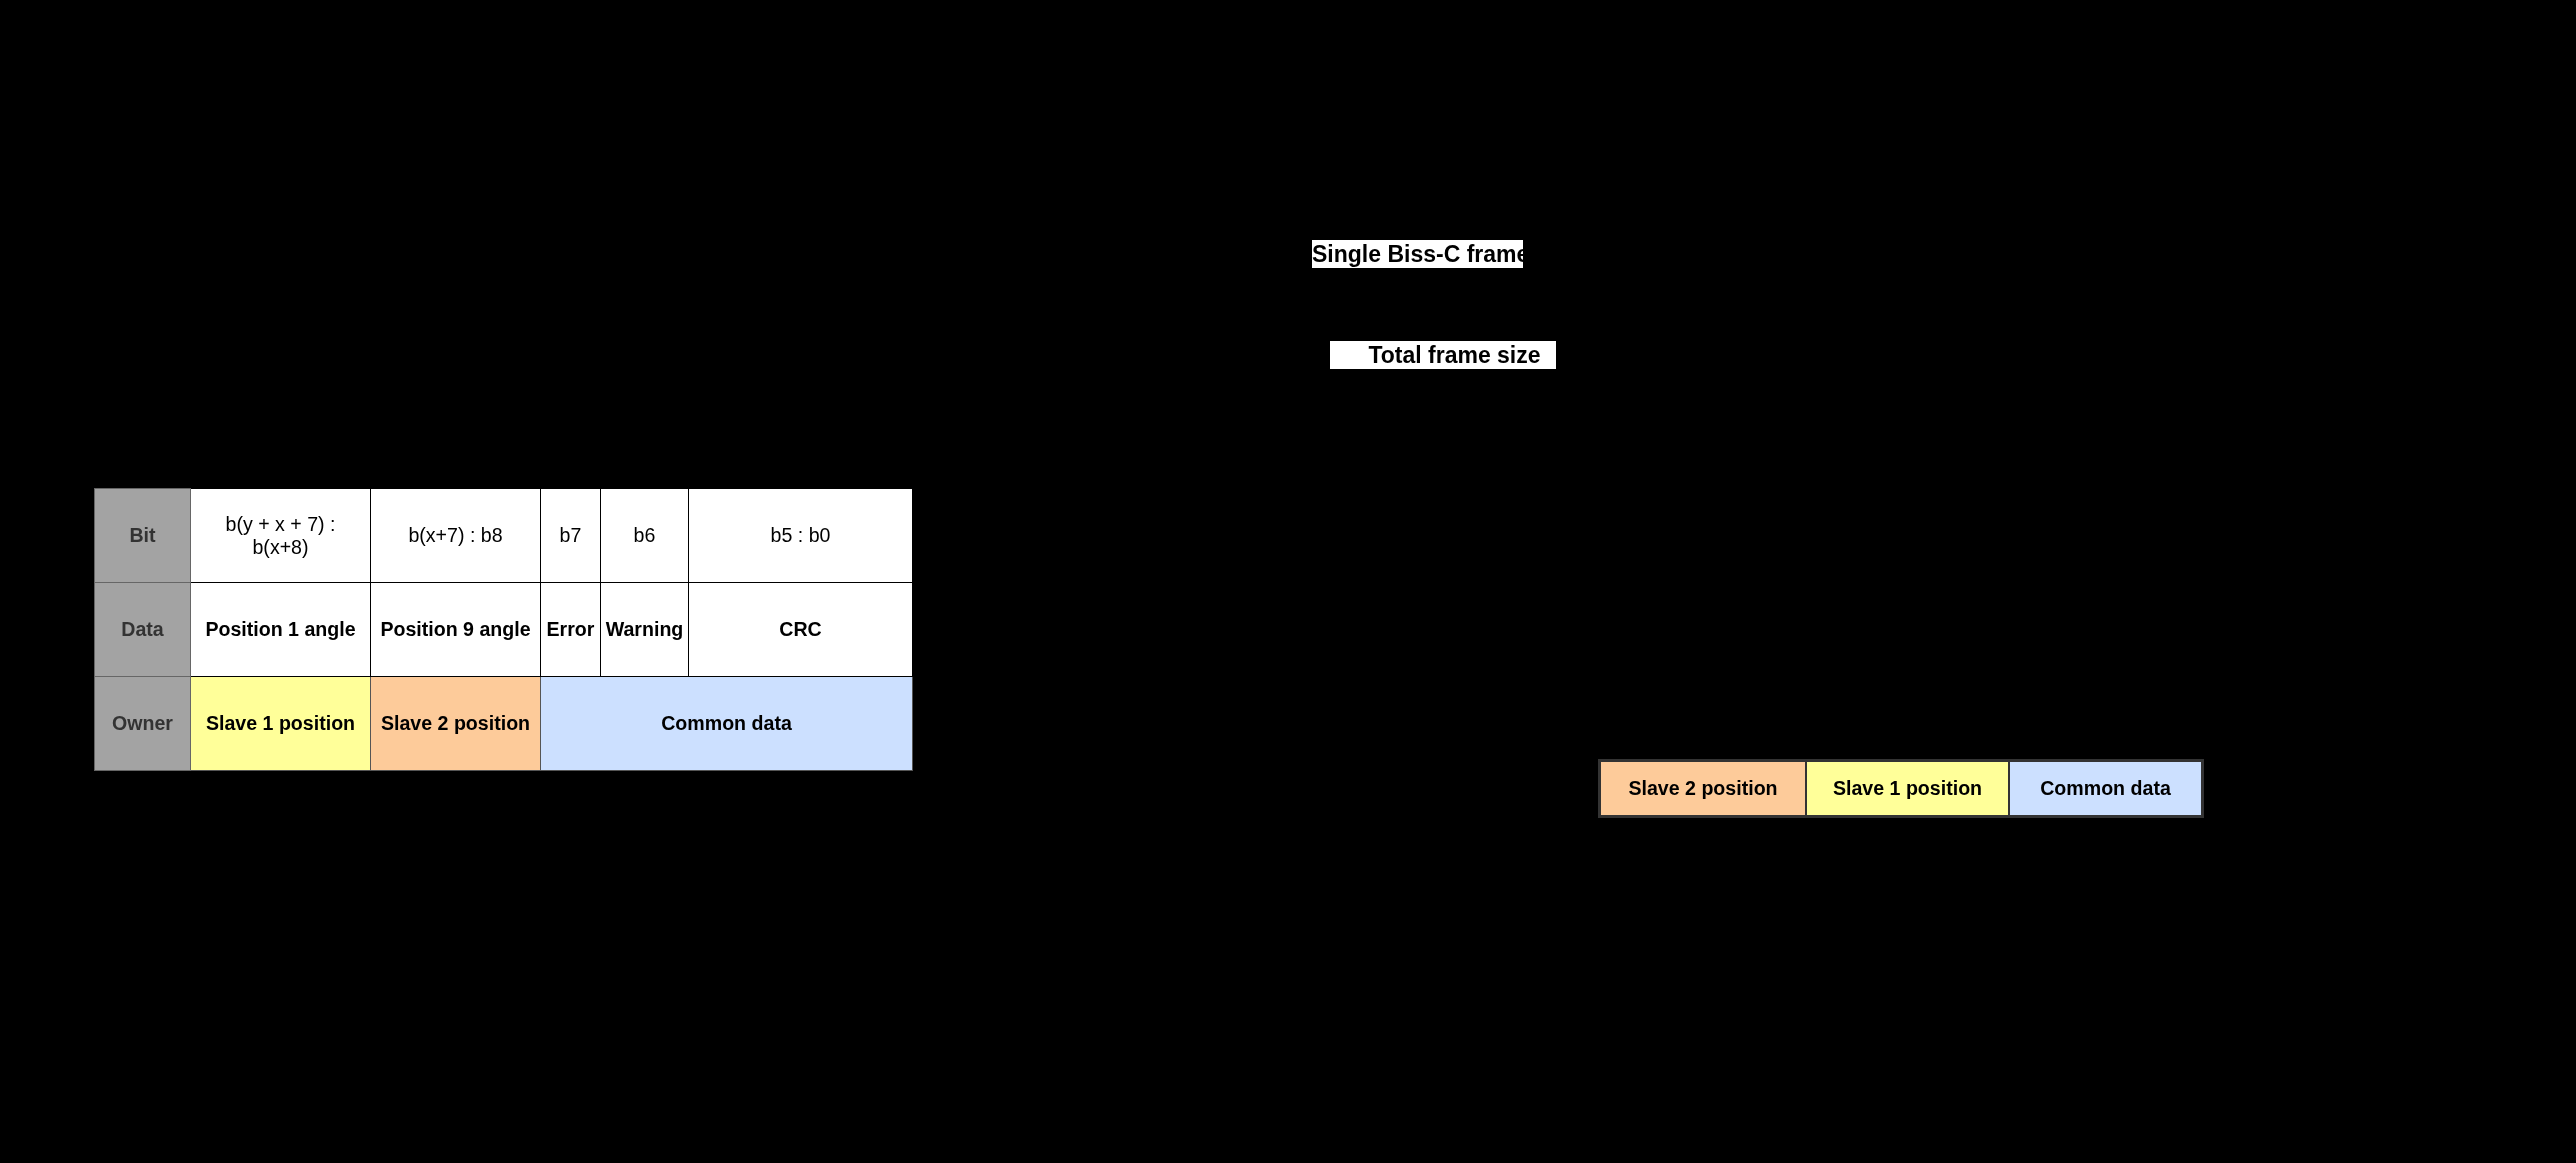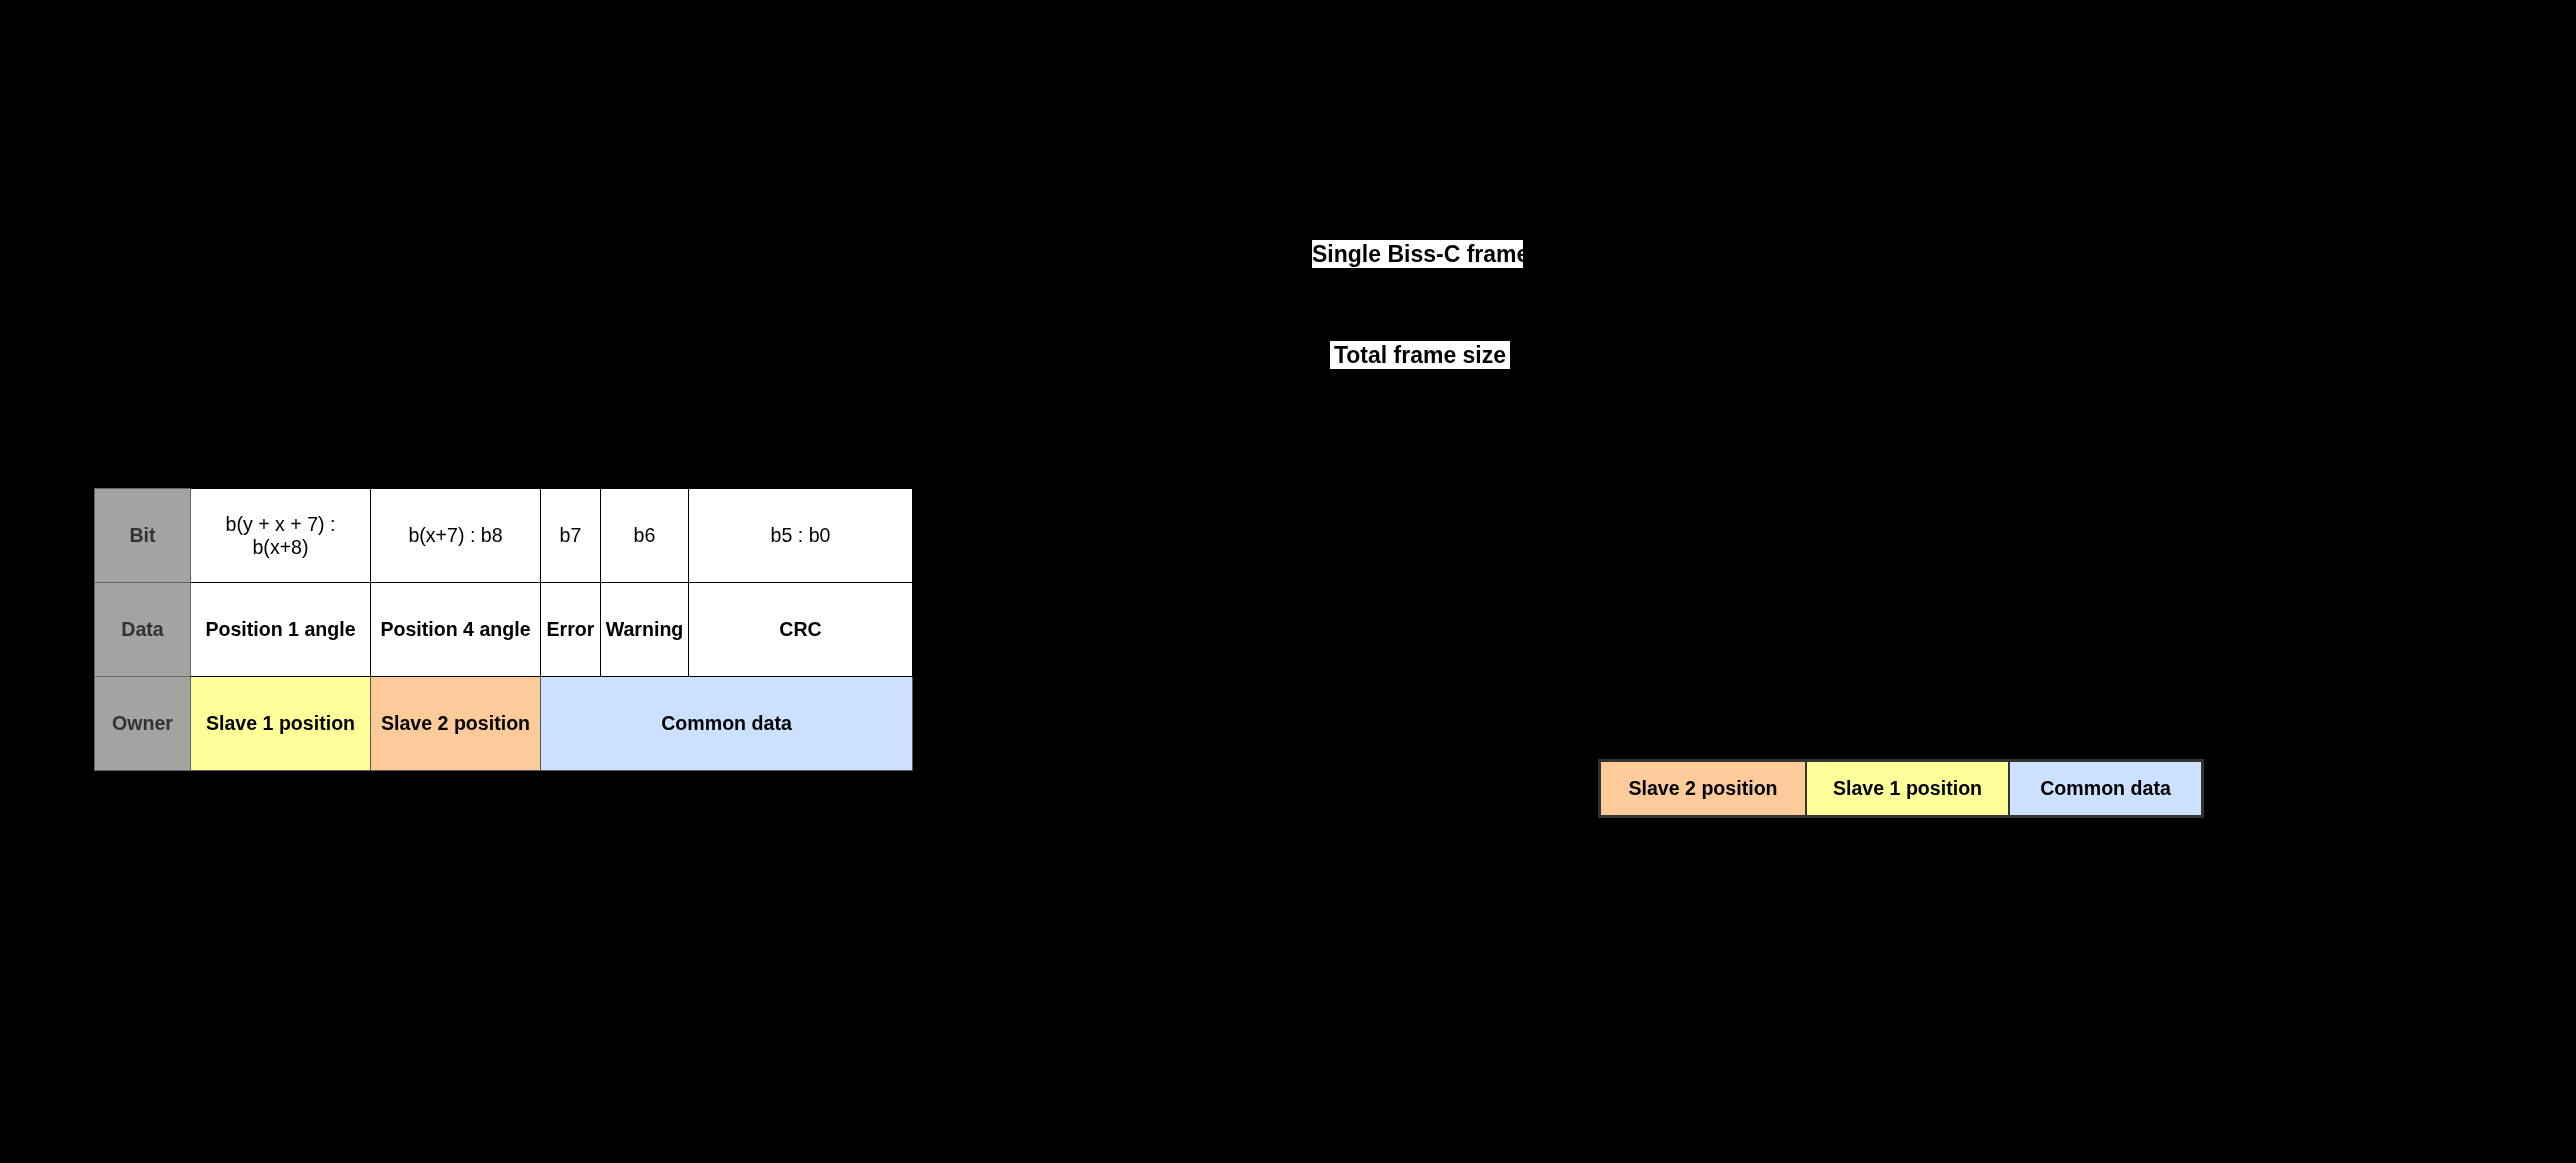--- a/index.html
+++ b/index.html
@@ -58,22 +58,23 @@
     box-sizing: content-box;
   }
   #label-single-frame {
     left: 1312px;
     top: 240px;
     width: 211px;
   }
   #label-total-frame {
     left: 1330px;
     top: 341px;
-    width: 180px;
+    width: 203px;
     text-align: center;
+    padding-left: 23px;
   }
 
   
   #frame-table {
     position: absolute;
     left: 94px;
     top: 488px;
     border-collapse: collapse;
     table-layout: fixed;
   }
@@ -158,21 +159,21 @@
         <td class="rowhead">Bit</td>
         <td class="datacell w-col-pos1">b(y + x + 7) : b(x+8)</td>
         <td class="datacell w-col-pos2">b(x+7) : b8</td>
         <td class="datacell w-col-b7">b7</td>
         <td class="datacell w-col-b6">b6</td>
         <td class="datacell w-col-crc">b5 : b0</td>
       </tr>
       <tr class="row-data">
         <td class="rowhead">Data</td>
         <td class="datacell bold">Position 1 angle</td>
-        <td class="datacell bold">Position 4 angle</td>
+        <td class="datacell bold">Position 9 angle</td>
         <td class="datacell bold">Error</td>
         <td class="datacell bold">Warning</td>
         <td class="datacell bold">CRC</td>
       </tr>
       <tr class="row-owner">
         <td class="rowhead">Owner</td>
         <td class="datacell fill-yellow">Slave 1 position</td>
         <td class="datacell fill-orange">Slave 2 position</td>
         <td class="datacell fill-blue" colspan="3">Common data</td>
       </tr>

